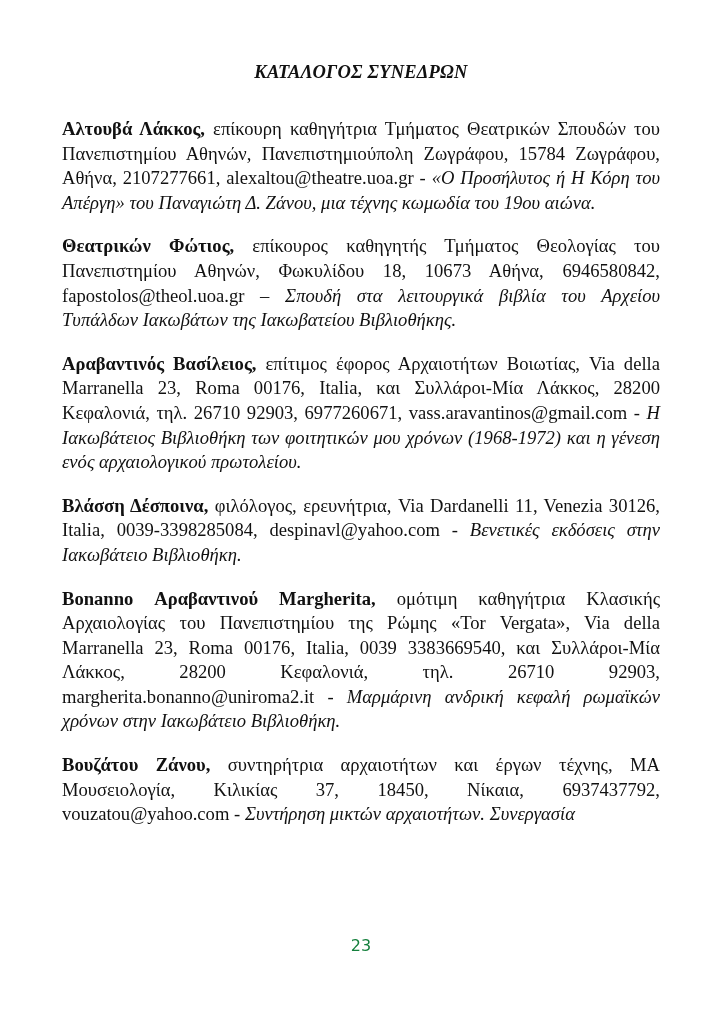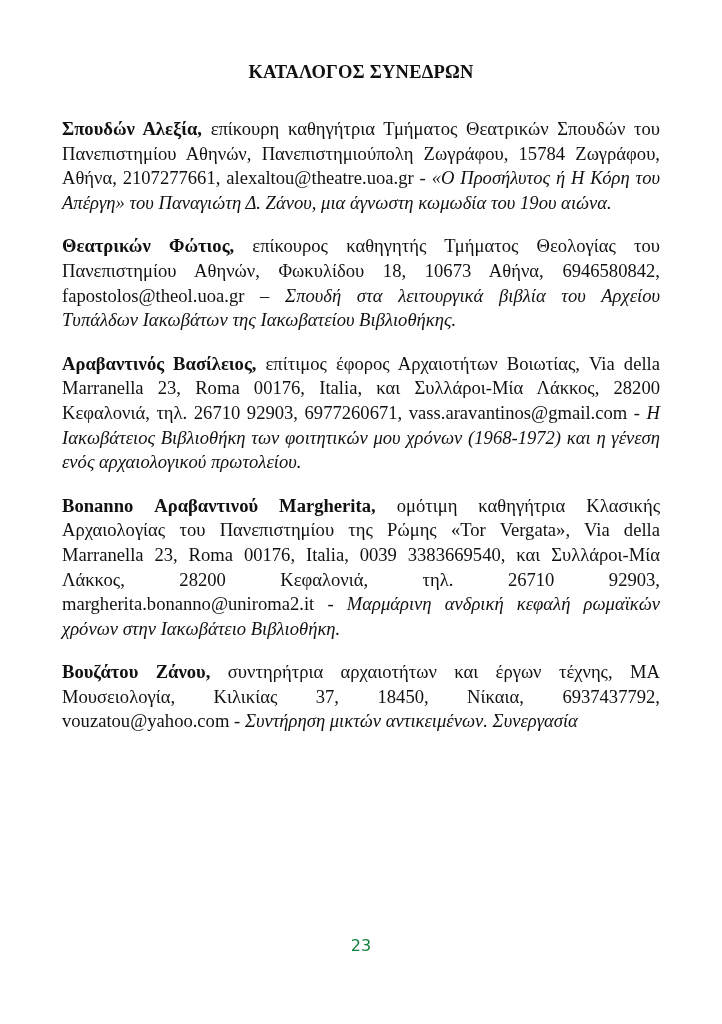--- a/index.html
+++ b/index.html
@@ -4,21 +4,21 @@
 <style>
   html, body { margin: 0; padding: 0; background: #ffffff; }
   body { width: 722px; height: 1024px; position: relative; overflow: hidden; }
   .page {
     position: absolute; left: 0; top: 0; width: 722px; height: 1024px;
     background: #ffffff; color: #111111;
     font-family: "Liberation Serif", "DejaVu Serif", serif;
   }
   .title {
     position: absolute; left: 0; width: 722px; top: 62px;
-    text-align: center; font-weight: bold; font-size: 18.5px; letter-spacing: 0.2px;
+    text-align: center; font-weight: bold; font-size: 18.5px; letter-spacing: 0.2px; font-style: italic;
   }
   .content {
     position: absolute; left: 62px; width: 598px; top: 117px;
     font-size: 18.6px; line-height: 24.6px;
   }
   .entry { text-align: justify; margin: 0 0 19px 0; }
   .entry .name { font-weight: bold; }
   .entry .title-it { font-style: italic; }
   .pagenum {
     position: absolute; left: 0; width: 722px; top: 936px;
@@ -26,26 +26,27 @@
     font-size: 16px; color: #15803d;
   }
 </style>
 </head>
 <body>
 
 <div class="page">
   <div class="title">ΚΑΤΑΛΟΓΟΣ ΣΥΝΕΔΡΩΝ</div>
 
   <div class="content">
-    <p class="entry"><span class="name">Σπουδών Αλεξία,</span><span> επίκουρη καθηγήτρια Τμήματος Θεατρικών Σπουδών του Πανεπιστημίου Αθηνών, Πανεπιστημιούπολη Ζωγράφου, 15784 Ζωγράφου, Αθήνα, 2107277661, alexaltou@theatre.uoa.gr - </span><span class="title-it">«Ο Προσήλυτος ή Η Κόρη του Απέργη» του Παναγιώτη Δ. Ζάνου, μια άγνωστη κωμωδία του 19ου αιώνα.</span></p>
+    <p class="entry"><span class="name">Αλτουβά Λάκκος,</span><span> επίκουρη καθηγήτρια Τμήματος Θεατρικών Σπουδών του Πανεπιστημίου Αθηνών, Πανεπιστημιούπολη Ζωγράφου, 15784 Ζωγράφου, Αθήνα, 2107277661, alexaltou@theatre.uoa.gr - </span><span class="title-it">«Ο Προσήλυτος ή Η Κόρη του Απέργη» του Παναγιώτη Δ. Ζάνου, μια τέχνης κωμωδία του 19ου αιώνα.</span></p>
 
     <p class="entry"><span class="name">Θεατρικών Φώτιος,</span><span> επίκουρος καθηγητής Τμήματος Θεολογίας του Πανεπιστημίου Αθηνών, Φωκυλίδου 18, 10673 Αθήνα, 6946580842, fapostolos@theol.uoa.gr – </span><span class="title-it">Σπουδή στα λειτουργικά  βιβλία του  Αρχείου Τυπάλδων Ιακωβάτων της Ιακωβατείου Βιβλιοθήκης.</span></p>
 
     <p class="entry"><span class="name">Αραβαντινός Βασίλειος,</span><span> επίτιμος έφορος Αρχαιοτήτων Βοιωτίας, Via della Marranella 23, Roma 00176, Italia, και Συλλάροι-Μία Λάκκος, 28200 Κεφαλονιά, τηλ. 26710 92903, 6977260671, vass.aravantinos@gmail.com - </span><span class="title-it">Η Ιακωβάτειος Βιβλιοθήκη των φοιτητικών μου χρόνων (1968-1972) και η γένεση ενός αρχαιολογικού πρωτολείου.</span></p>
 
+    <p class="entry"><span class="name">Βλάσση Δέσποινα,</span><span> φιλόλογος, ερευνήτρια, Via Dardanelli 11, Venezia 30126, Italia, 0039-3398285084, despinavl@yahoo.com - </span><span class="title-it">Βενετικές εκδόσεις στην Ιακωβάτειο Βιβλιοθήκη.</span></p>
 
     <p class="entry"><span class="name">Bonanno Αραβαντινού Margherita,</span><span> ομότιμη καθηγήτρια Κλασικής Αρχαιολογίας του Πανεπιστημίου της Ρώμης «Tor Vergata», Via della Marranella 23, Roma 00176, Italia, 0039 3383669540, και Συλλάροι-Μία Λάκκος, 28200 Κεφαλονιά, τηλ. 26710 92903, margherita.bonanno@uniroma2.it - </span><span class="title-it">Μαρμάρινη ανδρική κεφαλή ρωμαϊκών χρόνων στην Ιακωβάτειο Βιβλιοθήκη.</span></p>
 
-    <p class="entry"><span class="name">Βουζάτου Ζάνου,</span><span> συντηρήτρια αρχαιοτήτων και έργων τέχνης, MA Μουσειολογία, Κιλικίας 37, 18450, Νίκαια, 6937437792, vouzatou@yahoo.com - </span><span class="title-it">Συντήρηση μικτών αντικειμένων. Συνεργασία</span></p>
+    <p class="entry"><span class="name">Βουζάτου Ζάνου,</span><span> συντηρήτρια αρχαιοτήτων και έργων τέχνης, MA Μουσειολογία, Κιλικίας 37, 18450, Νίκαια, 6937437792, vouzatou@yahoo.com - </span><span class="title-it">Συντήρηση μικτών αρχαιοτήτων. Συνεργασία</span></p>
   </div>
 
   <div class="pagenum">23</div>
 </div>
 
 </body></html>

